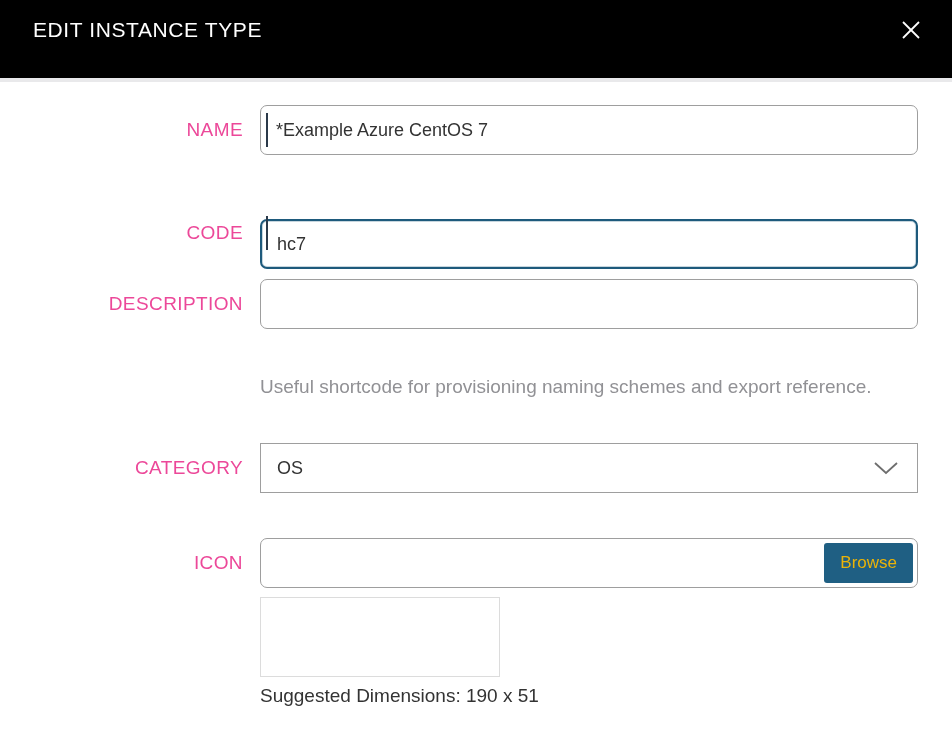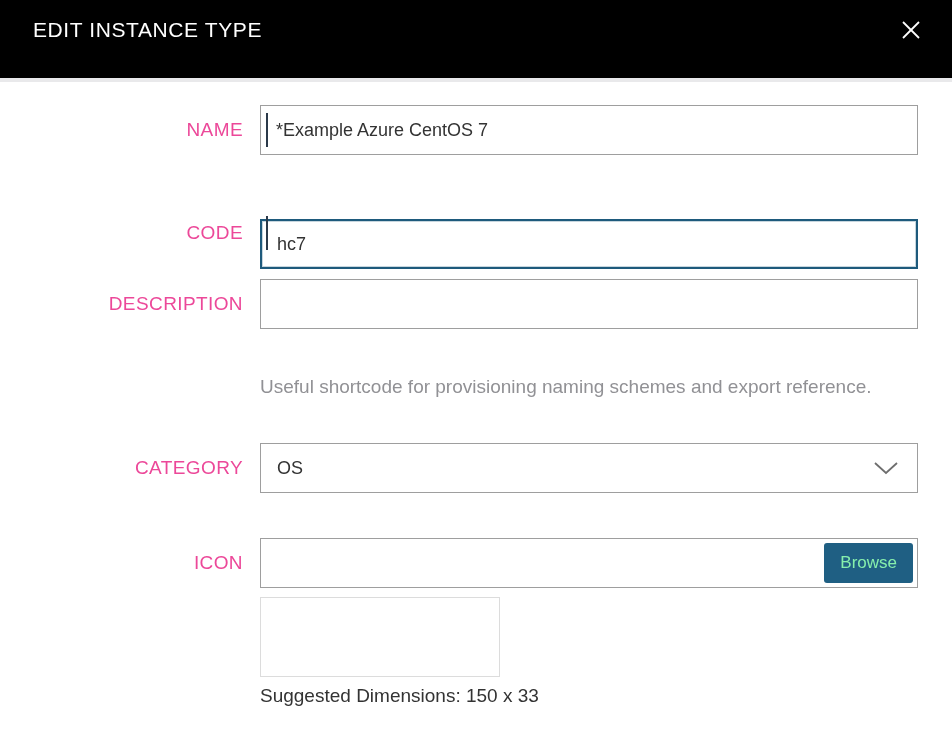--- a/index.html
+++ b/index.html
@@ -25,21 +25,21 @@
   .row-category{ margin-bottom:45px;gap:17px; }
   .row-icon{ margin-bottom:9px; }
   .row-preview{ margin-bottom:8px; }
 
   .field-label{ text-align:right; color:#ec4899; font-size:19px; letter-spacing:0.4px; }
 
   .input-wrap{ position:relative; }
   .text-input{
     width:100%; height:50px; border:1.5px solid #9e9e9e; background:#fff;
     font-family:"Liberation Sans", sans-serif; font-size:18px; color:#333;
-    padding:0 12px 0 15px; border-radius:0; outline:none;
+    padding:0 12px 0 15px; border-radius:7px; outline:none;
   }
   .text-input.focused{
     border:2.5px solid #1e5a7c;
     box-shadow: inset 0 0 0 1px rgba(30,90,124,0.25);
     margin-top: 23px;
   }
   .caret-bar{
     position:absolute; left:6px; top:50%; transform:translateY(-50%);
     width:2px; height:34px; background:#2b3a4a; pointer-events:none;
   }
@@ -48,21 +48,21 @@
 
   .select-box{
     position:relative; height:50px; border:1.5px solid #9e9e9e; background:#fff;
     display:flex; align-items:center; padding:0 16px; font-size:18px; color:#333;
     cursor:pointer;
   }
   .select-box .chevron{ position:absolute; right:18px; top:50%; transform:translateY(-50%); line-height:0; }
 
   .browse-btn{
     position:absolute; right:5px; top:5px; height:40px; padding:0 16px;
-    background:#1f5f83; color:#86efac; border:none; border-radius:3px;
+    background:#1f5f83; color:#eab308; border:none; border-radius:3px;
     font-family:"Liberation Sans", sans-serif; font-size:17px; cursor:pointer;
   }
 
   .preview-box{ width:240px; height:80px; border:1px solid #dcdcdc; background:#fff; }
   .suggested-text{ color:#333333; font-size:19px; }
 </style>
 </head>
 <body>
 
 <div class="modal-header">
@@ -130,16 +130,16 @@
 
   <div class="row row-preview">
     <span></span>
     <div>
       <div class="preview-box"></div>
     </div>
   </div>
 
   <div class="row">
     <span></span>
-    <div class="suggested-text">Suggested Dimensions: 150 x 33</div>
+    <div class="suggested-text">Suggested Dimensions: 190 x 51</div>
   </div>
 
 </div>
 
 </body></html>

